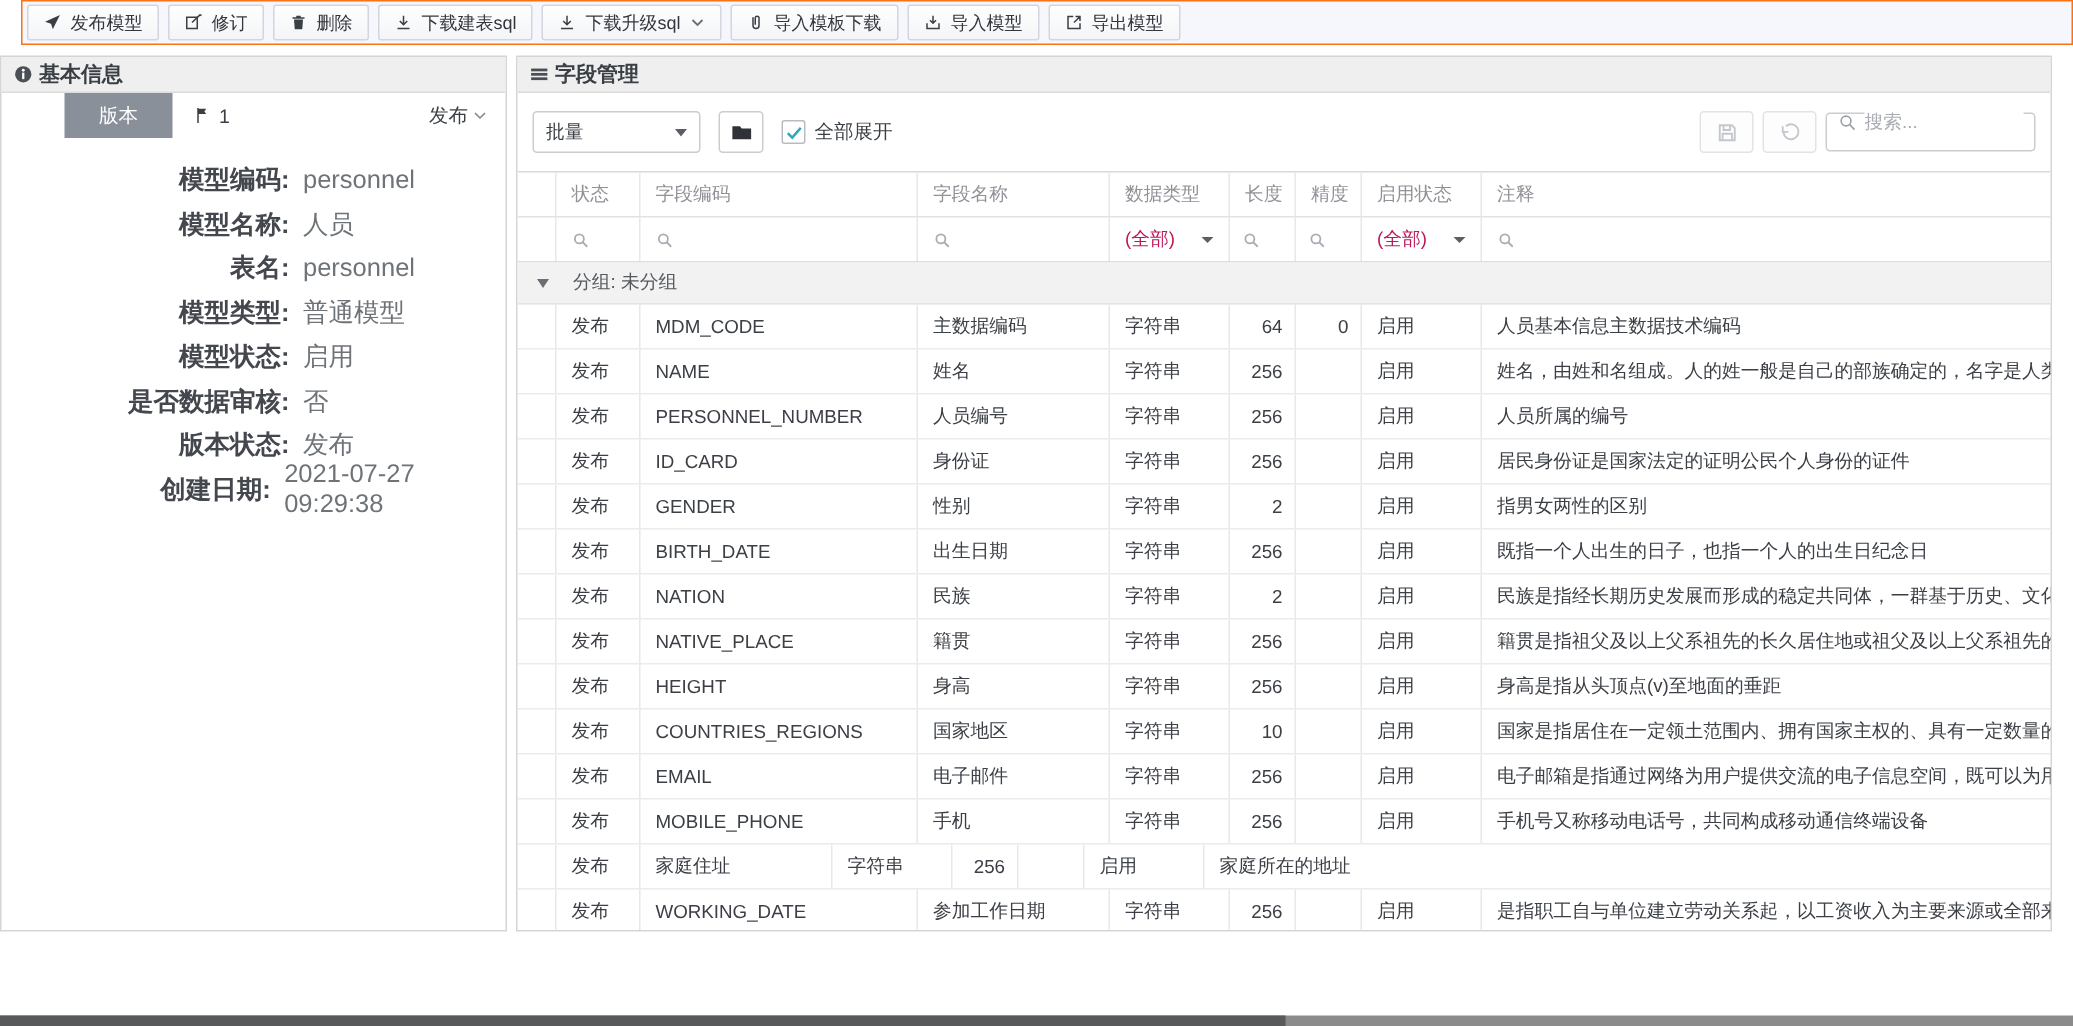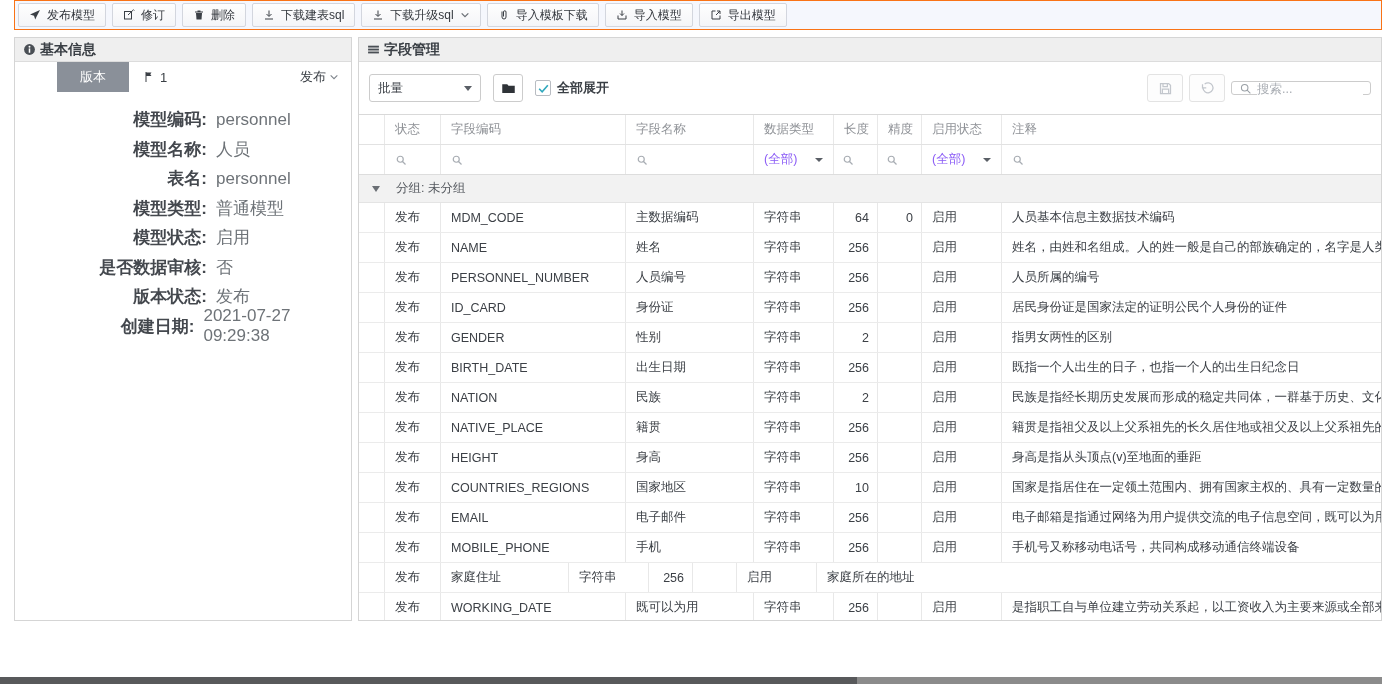--- a/index.html
+++ b/index.html
@@ -16,21 +16,21 @@
   .toolbar { margin-left:14px; height:30px; background:#f5f7fd; border:1px solid #f97316;
     display:flex; align-items:center; gap:6px; padding:0 3px; }
   .tb-btn { display:inline-flex; align-items:center; gap:6px; height:24px; padding:0 10px;
     background:linear-gradient(#fefefe,#f4f5f8); border:1px solid #d3d6de; border-radius:2px;
     font-size:12px; color:#33373d; cursor:pointer; white-space:nowrap; }
   .tb-btn svg { display:block; }
   .ic12 { width:12px; height:12px; }
   .ic10 { width:10px; height:10px; }
 
   
-  .main { display:flex; margin-left:14px; margin-top:7px; height:584px; }
+  .main { display:flex; margin-top:7px; height:584px; }
   .panel { border:1px solid #d5d5d5; background:#fff; overflow:hidden; }
   .panel-left { width:338px; margin-right:6px; }
   .panel-right { width:1024px; }
   .panel-header { height:24px; background:#efefef; border-bottom:1px solid #dcdcdc;
     display:flex; align-items:center; gap:4px; padding:0 8px; font-size:14px; font-weight:bold; color:#3a3f45; }
   .panel-header svg { width:13px; height:13px; }
 
   
   .version-row { height:30px; display:flex; align-items:center; position:relative;padding-left:42px; }
   .version-tab { width:72px; height:30px; background:var(--tab-bg,#8a9099); color:#fff; font-size:13px;
@@ -50,42 +50,42 @@
     display:flex; align-items:center; font-size:12.5px; color:#3a3f45; padding:0 8px; cursor:pointer; position:relative; }
   .caret { width:0; height:0; border-left:4px solid transparent; border-right:4px solid transparent;
     border-top:5px solid #5a5f66; margin-left:auto; }
   .folder-btn { width:30px; height:28px; border:1px solid #ccc; border-radius:3px; background:#fff;
     display:flex; align-items:center; justify-content:center; margin-left:12px; cursor:pointer; }
   .folder-btn svg { width:15px; height:15px; }
   .chk-wrap { display:flex; align-items:center; gap:6px; margin-left:12px; cursor:pointer; }
   .checkbox { width:16px; height:16px; border:1px solid #b8bcc2; border-radius:2px; background:#fff;
     display:flex; align-items:center; justify-content:center; color:var(--accent-check,#2fa8bd); }
   .checkbox svg { width:13px; height:13px; }
-  .chk-label { font-size:13px; color:#3a3f45;font-weight:bold; }
+  .chk-label { font-size:13px; color:#3a3f45; }
   .ctrl-right { position:absolute; right:10px; display:flex; align-items:center; gap:6px; }
   .icon-btn { width:36px; height:28px; border:1px solid #e3e3e3; border-radius:3px; background:#fdfdfd;
     display:flex; align-items:center; justify-content:center; cursor:pointer; }
   .icon-btn svg { width:15px; height:15px; }
   .search-box { width:140px; height:14px; border:1px solid #ccc; border-radius:3px; background:#fff;
-    display:flex; align-items:flex-start; padding:0 7px; gap:5px; }
+    display:flex; align-items:flex-end; padding:12px 7px; gap:5px; }
   .search-box svg { width:13px; height:13px; flex:none; }
   .search-box input { border:none; outline:none; width:100%; font-size:12.5px; color:#333;
     font-family:"Liberation Sans","DejaVu Sans",sans-serif; }
   .search-box input::placeholder { color:#a9adb3; }
 
   
   .grid { width:1270px; border-top:1px solid #d9d9d9; font-size:12.5px; }
   .gr { display:flex; align-items:center; }
   .thr { height:30px; border-bottom:1px solid #e2e2e2; color:#8f9297; }
   .fr  { height:30px; border-bottom:1px solid #dddddd; }
   .tr  { height:30px; border-bottom:1px solid #ebebeb; color:#3c4046; }
   .th,.fc,.td { height:100%; display:flex; align-items:center; padding:0 10px;
     border-right:1px solid #e8e8e8; overflow:hidden; white-space:nowrap; }
   .fc svg { width:12px; height:12px; }
-  .fsel { color:#8b5cf6; }
+  .fsel { color:#be185d; }
   .fc .caret { border-top-width:4px; }
   .num { justify-content:flex-end; }
   .c0{ width:26px; padding:0;} .c1{width:56px;} .c2{width:185px;} .c3{width:128px;}
   .c4{width:80px;} .c5{width:44px; padding:0 8px;} .c6{width:44px; padding:0 8px;}
   .c7{width:80px;} .c8{width:627px; border-right:none;}
   .group-row { height:28px; background:#f2f2f2; border-bottom:1px solid #e4e4e4;
     display:flex; align-items:center; color:#55595f; }
   .tri { width:0; height:0; border-left:4.5px solid transparent; border-right:4.5px solid transparent;
     border-top:6px solid #6b6f75; margin:0 16px 0 13px; }
 
@@ -491,21 +491,21 @@
               <div class="td c4">字符串</div>
               <div class="td c5 num">256</div>
               <div class="td c6 num"></div>
               <div class="td c7">启用</div>
               <div class="td c8">家庭所在的地址</div>
             </div>
             <div class="gr tr">
               <div class="td c0"></div>
               <div class="td c1">发布</div>
               <div class="td c2">WORKING_DATE</div>
-              <div class="td c3">既可以为用</div>
+              <div class="td c3">参加工作日期</div>
               <div class="td c4">字符串</div>
               <div class="td c5 num">256</div>
               <div class="td c6 num"></div>
               <div class="td c7">启用</div>
               <div class="td c8">是指职工自与单位建立劳动关系起，以工资收入为主要来源或全部来</div>
             </div>
           </div>
       </div>
     </div>
   </div>

